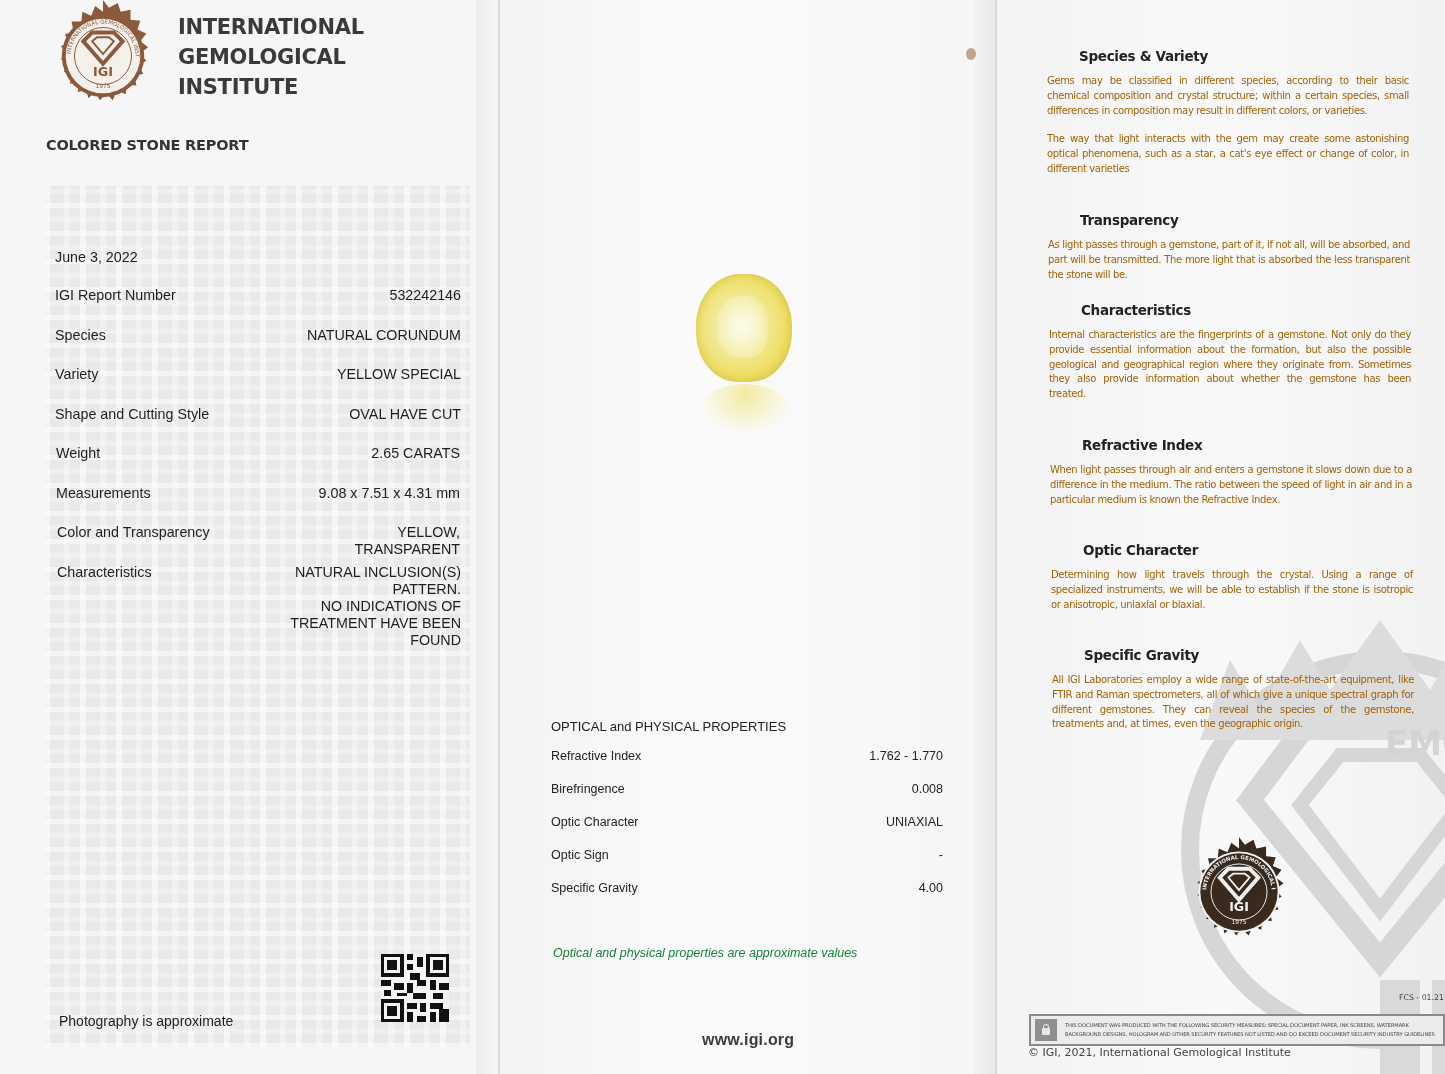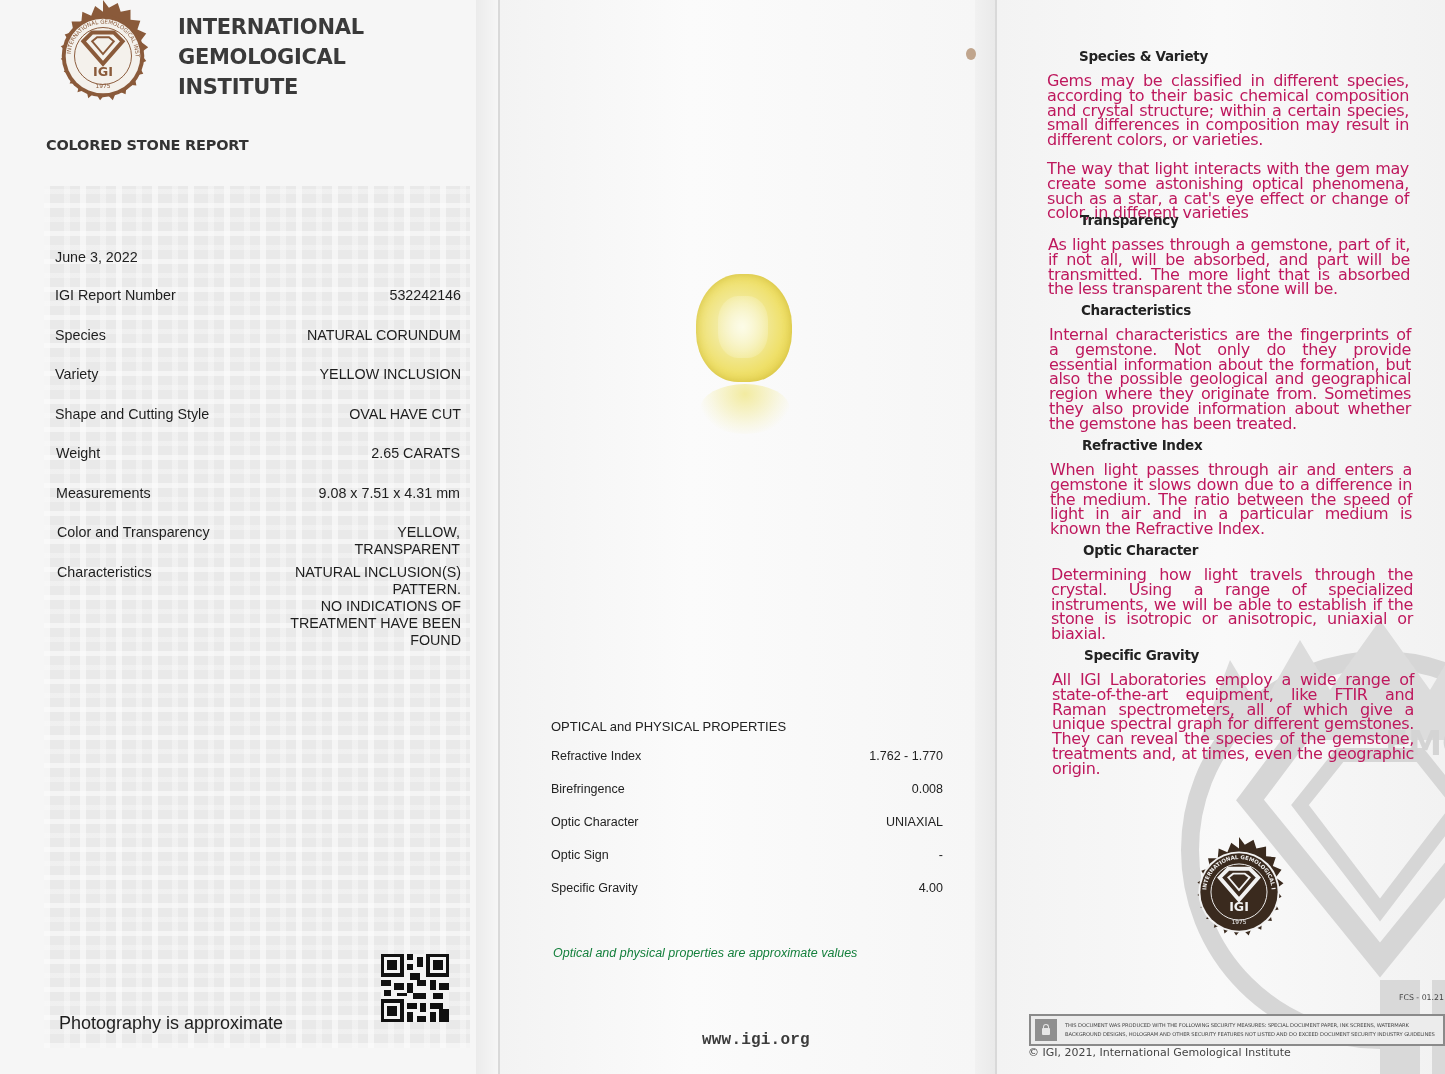--- a/index.html
+++ b/index.html
@@ -30,42 +30,42 @@
       repeating-linear-gradient(90deg, rgba(255,255,255,0.55) 0 6px, transparent 6px 20px, rgba(255,255,255,0.35) 20px 26px, transparent 26px 36px),
       repeating-linear-gradient(0deg, rgba(255,255,255,0.5) 0 5px, transparent 5px 14px, rgba(255,255,255,0.3) 14px 19px, transparent 19px 28px);
     opacity: 0.95; }
 
   .field { position: absolute; left: 55px; width: 406px; font-size: 14.3px; line-height: 17px; color: #1e1e1e; }
   .field .label { position: absolute; left: 0; top: 0; }
   .field .value { position: absolute; right: 0; top: 0; text-align: right; white-space: pre-line; }
   .date { position: absolute; left: 55px; top: 249px; font-size: 14.3px; }
 
   .qr { position: absolute; left: 381px; top: 954px; width: 68px; height: 68px; }
-  .photo-note { position: absolute; left: 59px; top: 1013px; font-size: 18px; color: #1e1e1e; }
+  .photo-note { position: absolute; left: 59px; top: 1013px; font-size: 14px; color: #1e1e1e; }
 
   
   .gem { position: absolute; left: 696px; top: 274px; width: 96px; height: 108px; border-radius: 46% 46% 44% 44% / 48% 48% 46% 46%;
     background: radial-gradient(ellipse at 45% 48%, #f4f0c8 0%, #f2ea9e 30%, #efe06a 60%, #e7d24a 85%, #d9c65a 100%);
     box-shadow: inset 0 0 8px rgba(180,160,40,0.45); }
   .gem-facet { position: absolute; left: 718px; top: 296px; width: 50px; height: 62px; border-radius: 40%; background: radial-gradient(ellipse, rgba(255,255,240,0.8), rgba(240,235,190,0)); }
   .gem-reflection { position: absolute; left: 700px; top: 384px; width: 90px; height: 50px; border-radius: 50%;
     background: radial-gradient(ellipse at 50% 20%, rgba(240,230,130,0.75), rgba(245,240,180,0.3) 55%, rgba(255,255,255,0) 75%); }
 
   .props-title { position: absolute; left: 551px; top: 719px; font-size: 13px; color: #222; }
   .prop { position: absolute; left: 551px; width: 392px; font-size: 12.5px; color: #222; }
   .prop .label { position: absolute; left: 0; }
   .prop .value { position: absolute; right: 0; }
   .props-note { position: absolute; left: 553px; top: 946px; font-size: 12.5px; font-style: italic; color: #15803d; }
-  .website { position: absolute; left: 702px; top: 1031px; font-family: Liberation Mono, monospace; font-weight: bold; font-size: 16px; color: #3b3b3b; letter-spacing: 0.2px; }
+  .website { position: absolute; left: 702px; top: 1031px; font-family: Liberation Sans, sans-serif; font-weight: bold; font-size: 16px; color: #3b3b3b; letter-spacing: 0.2px; }
 
   
   .bg-seal { position: absolute; left: 1170px; top: 600px; width: 420px; height: 480px; }
   .section { position: absolute; left: 1047px; width: 362px; }
   .section h3 { font-family: "DejaVu Sans", sans-serif; font-size: 13.5px; font-weight: bold; color: #222; margin-bottom: 10px; letter-spacing: -0.3px; margin-left: 32px; }
-  .section p { font-family: "DejaVu Sans", sans-serif; font-size: 16px; line-height: 14.8px; color: #be185d; text-align: justify; letter-spacing: -0.35px; margin-bottom: 14px; }
+  .section p { font-family: "DejaVu Sans", sans-serif; font-size: 10px; line-height: 14.8px; color: #a16207; text-align: justify; letter-spacing: -0.35px; margin-bottom: 14px; }
 
   #seal-bottom { left: 1181px; top: 836px; width: 116px; height: 112px; }
   .copyright { position: absolute; left: 1028px; top: 1046px; font-family: "DejaVu Sans", sans-serif; font-size: 11px; color: #444; }
   .form-code { position: absolute; left: 1399px; top: 993px; font-family: "DejaVu Sans", sans-serif; font-size: 7.8px; color: #444; }
   .security-bar { position: absolute; left: 1029px; top: 1014px; width: 416px; height: 32px; border: 2px solid #8a8a8a; background: #ececec; }
   .security-icon { position: absolute; left: 4px; top: 3px; width: 22px; height: 22px; background: #8f8f8f; }
   .security-icon .lock { position: absolute; left: 7px; top: 9px; width: 8px; height: 7px; background: #e6e6e6; border-radius: 1px; }
   .security-icon .shackle { position: absolute; left: 8px; top: 5px; width: 6px; height: 6px; border: 1.5px solid #e6e6e6; border-bottom: none; border-radius: 3px 3px 0 0; }
   .security-text { position: absolute; left: 34px; top: 5px; width: 374px; font-family: "DejaVu Sans", sans-serif; font-size: 5.2px; line-height: 9px; color: #444; text-transform: uppercase; letter-spacing: -0.1px; }
 
@@ -127,21 +127,21 @@
 <div class="field" style="top:287px">
   <span class="label">IGI Report Number</span>
   <span class="value">532242146</span>
 </div>
 <div class="field" style="top:327px">
   <span class="label">Species</span>
   <span class="value">NATURAL CORUNDUM</span>
 </div>
 <div class="field" style="top:366px">
   <span class="label">Variety</span>
-  <span class="value">YELLOW INCLUSION</span>
+  <span class="value">YELLOW SPECIAL</span>
 </div>
 <div class="field" style="top:406px">
   <span class="label">Shape and Cutting Style</span>
   <span class="value">OVAL HAVE CUT</span>
 </div>
 <div class="field" style="top:445px; left:56px; width:404px">
   <span class="label">Weight</span>
   <span class="value">2.65 CARATS</span>
 </div>
 <div class="field" style="top:485px; left:56px; width:404px">

